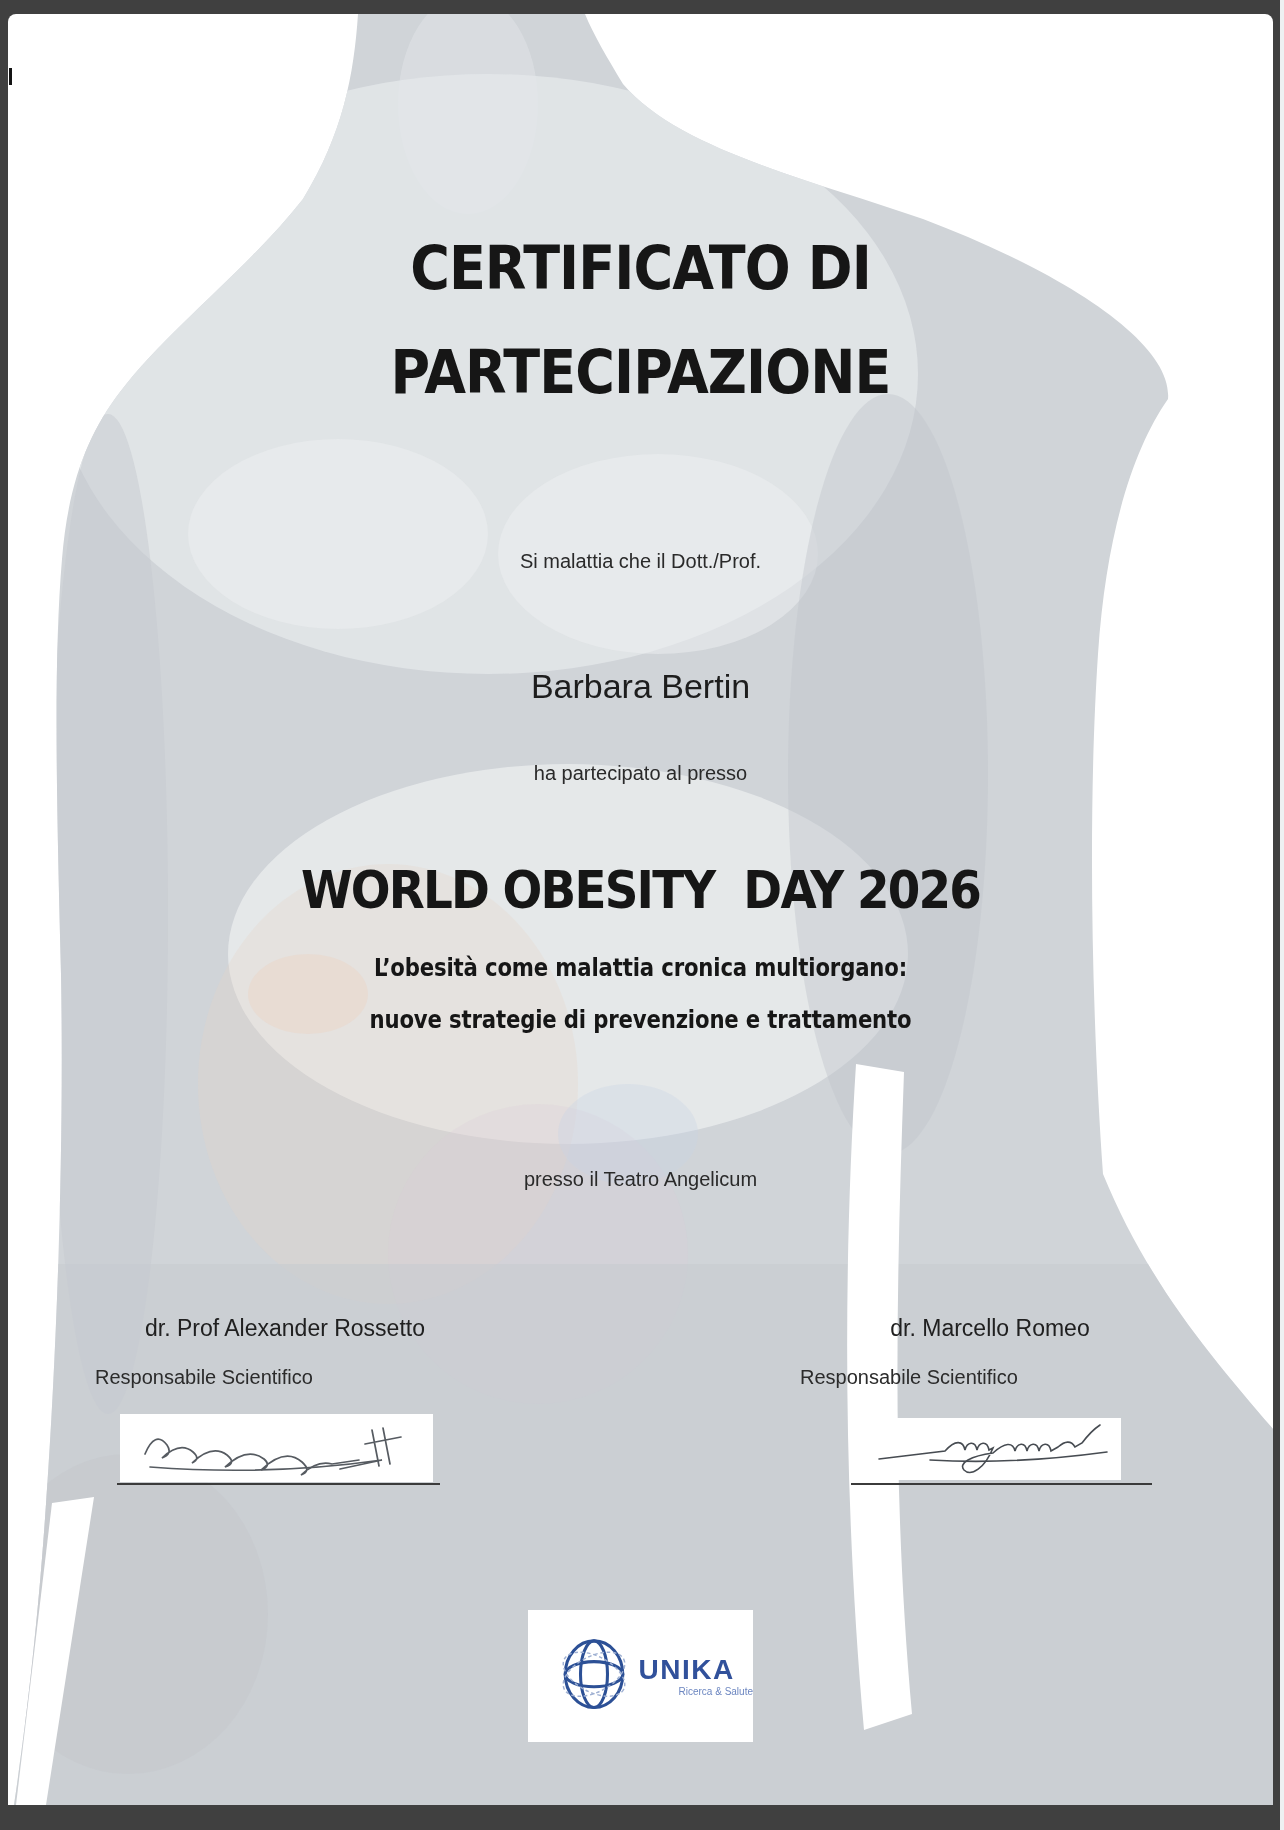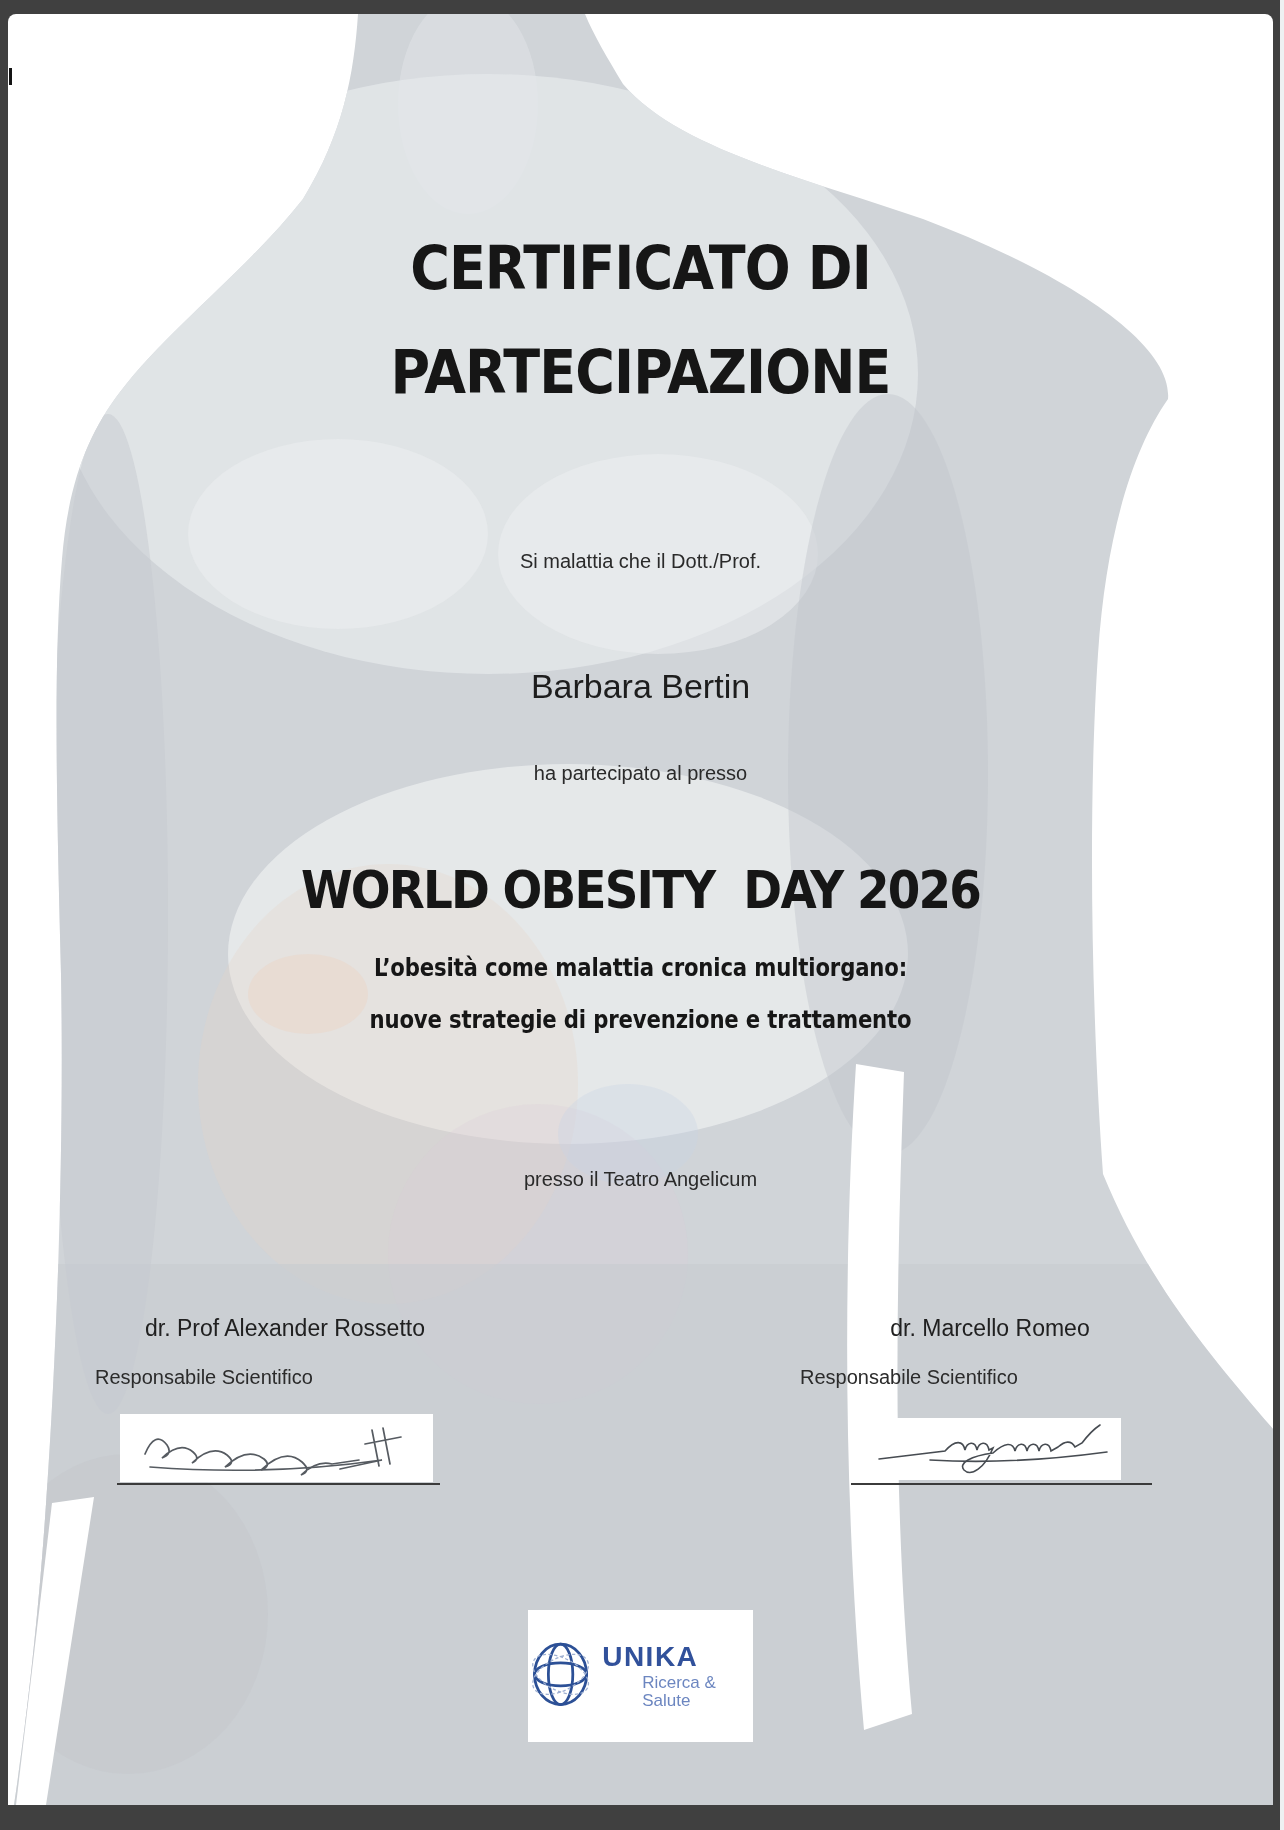--- a/index.html
+++ b/index.html
@@ -32,21 +32,21 @@
   .sigbox-right{left:867px;top:1404px;width:246px;height:62px;}
   .sigline{height:2px;background:#3b3b3b;top:1469px;}
   .sigline-left{left:109px;width:323px;}
   .sigline-right{left:843px;width:301px;}
   .logo-box{
     left:520px;top:1596px;width:225px;height:132px;background:#ffffff;
     display:flex;align-items:center;justify-content:flex-end;gap:9px;
   }
   .logo-text{display:flex;flex-direction:column;line-height:1.05;}
   .logo-name{font-size:28px;font-weight:bold;color:#31519b;letter-spacing:1.5px;}
-  .logo-tagline{font-size:17px;color:#6c86c0;margin-top:3px;margin-left:40px;}
+  .logo-tagline{font-size:10px;color:#6c86c0;margin-top:3px;margin-left:40px;}
   .caret{position:absolute;left:9px;top:68px;width:3px;height:17px;background:#141414;}
 </style>
 </head>
 <body>
 
 <div class="viewport">
   <div class="page">
 
     <svg class="bg-svg" viewBox="0 0 1265 1791" aria-hidden="true">
       <defs>

